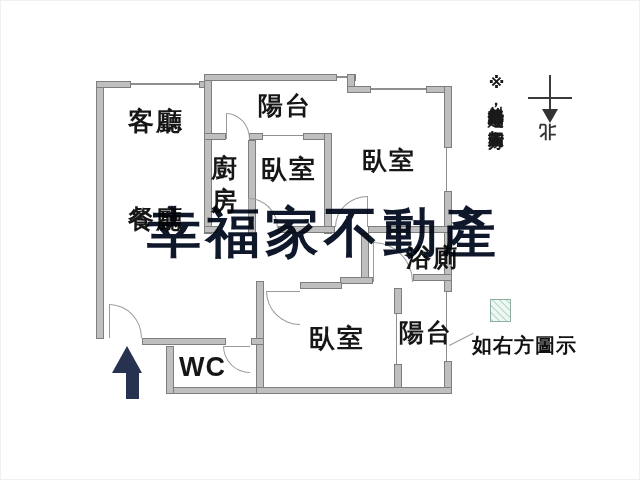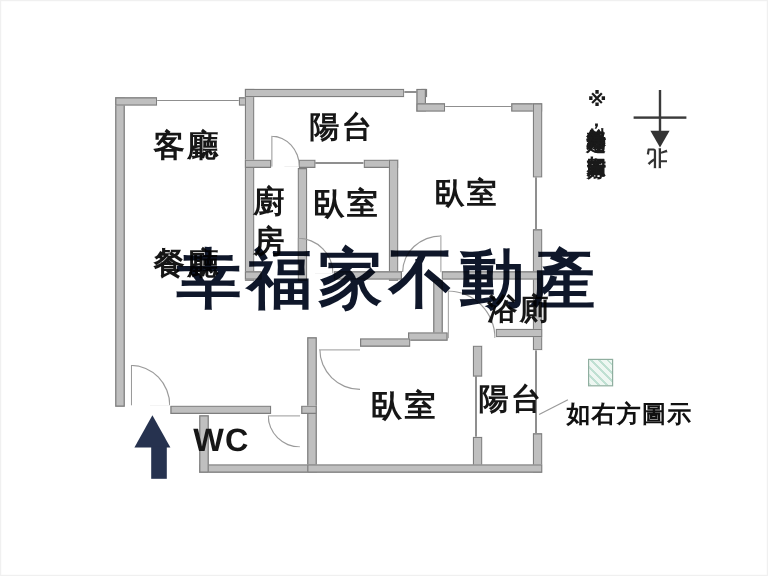--- a/index.html
+++ b/index.html
@@ -87,21 +87,21 @@
 
   <div class="lbl" style="left:127px;top:201px;font-size:26px;">餐廳</div>
   <div class="lbl" style="left:127px;top:103px;font-size:26px;">客廳</div>
   <div class="lbl" style="left:257px;top:88px;font-size:25px;">陽台</div>
   <div class="lbl kitchen-lbl" style="left:210px;top:153px;font-size:26px;font-family:Liberation Mono, monospace;">廚房</div>
   <div class="lbl" style="left:260px;top:151px;font-size:26px;">臥室</div>
   <div class="lbl" style="left:361px;top:143px;font-size:25px;">臥室</div>
   <div class="lbl" style="left:386px;top:240px;font-size:25px;margin-left:19px;">浴廁</div>
   <div class="lbl" style="left:308px;top:320px;font-size:26px;">臥室</div>
   <div class="lbl" style="left:398px;top:315px;font-size:25px;">陽台</div>
-  <div class="lbl" style="left:160px;top:351px;font-size:27px;letter-spacing:1px;">WC</div>
+  <div class="lbl" style="left:178px;top:351px;font-size:27px;letter-spacing:1px;">WC</div>
 
   <div class="watermark">幸福家不動產</div>
 
   <div class="vnote">※斜線部分為增建，如右方圖示</div>
   <div class="hatch"></div>
 
   <div class="compass-line" style="left:527px;top:96px;width:44px;height:2px;"></div>
   <div class="compass-line" style="left:548px;top:74px;width:2px;height:36px;"></div>
   <div class="tri-down" style="left:541px;top:108px;"></div>
   <div class="north">北</div>

